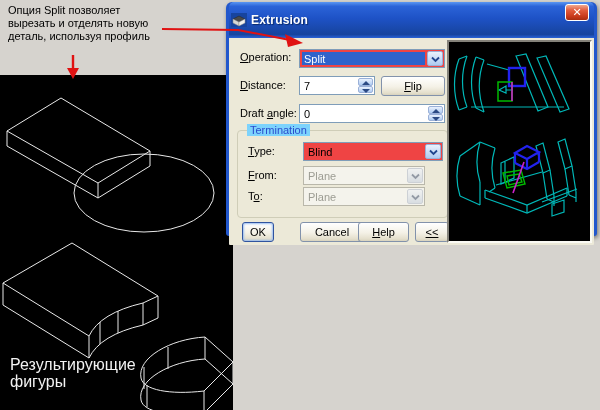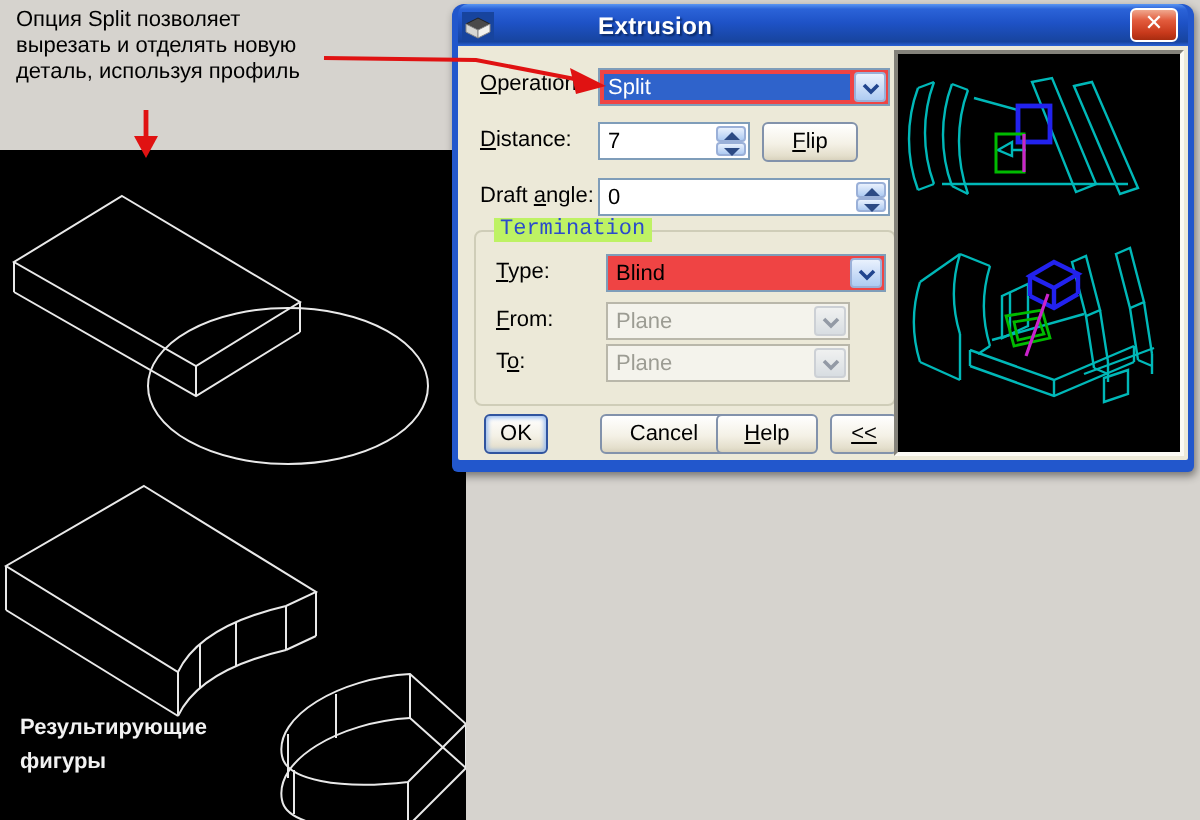--- a/index.html
+++ b/index.html
@@ -16,36 +16,35 @@
   }
   .annot div{white-space:nowrap;}
   
   .canvas{
     position:absolute;left:0;top:75px;width:233px;height:335px;
     background:#000;z-index:5;
   }
   .canvas svg{position:absolute;left:0;top:0;}
   .caption{
     position:absolute;left:10px;top:281px;color:#f2f2f2;
-    font-size:11px;line-height:17px;font-weight:bold;
+    font-size:16px;line-height:17px;
   }
   
   .arrows{position:absolute;left:0;top:0;z-index:30;pointer-events:none;}
   
   .dialog{
     position:absolute;left:226px;top:2px;width:371px;height:234px;z-index:20;
     background:#2257cc;border-radius:6px 6px 3px 3px;
     box-shadow:1px 2px 4px rgba(0,0,0,.45);
     padding:0 3px 3px 3px;box-sizing:border-box;
   }
   .titlebar{
-    height:21px;display:flex;align-items:center;position:relative;
+    height:36px;display:flex;align-items:center;position:relative;
     background:linear-gradient(180deg,#5a96f2 0%,#2b63d8 12%,#1e52c6 45%,#17449e 90%,#2a63d8 100%);
     border-radius:5px 5px 0 0;
-    gap:48px;
   }
   .title-icon{width:16px;height:14px;margin:0 4px 0 2px;flex:0 0 auto;}
   .title-text{
     color:#fff;font-size:12px;font-weight:bold;
     text-shadow:1px 1px 1px #0a2a6a;letter-spacing:.2px;
   }
   .close-btn{
     position:absolute;right:5px;top:2px;width:24px;height:17px;
     border:1px solid #fff;border-radius:3px;box-sizing:border-box;
     background:linear-gradient(180deg,#f0a88e 0%,#e25b3c 35%,#c93a1c 75%,#a82c10 100%);
@@ -89,22 +88,22 @@
   }
   .spin-btn.up{top:0;} .spin-btn.down{bottom:0;}
   .tri-up,.tri-down{position:absolute;left:3px;width:0;height:0;border-left:4px solid transparent;border-right:4px solid transparent;}
   .tri-up{top:2px;border-bottom:4px solid #2c4a84;}
   .tri-down{top:2px;border-top:4px solid #2c4a84;}
   
   .groupbox{
     position:absolute;border:1px solid #cfcdb8;border-radius:4px;box-sizing:border-box;
   }
   .group-label{
-    position:absolute;top:-7px;left:9px;background:#bef264;padding:0 3px;
-    color:#2b4bcc;font-size:11px;font-family:Liberation Mono, monospace;
+    position:absolute;top:-7px;left:9px;background:#7dd3fc;padding:0 3px;
+    color:#2b4bcc;font-size:11px;
   }
   
   .xp-btn{
     position:absolute;height:20px;box-sizing:border-box;
     border:1px solid #8292ab;border-radius:3px;
     background:linear-gradient(180deg,#ffffff 0%,#f4f1e6 55%,#e4dfcc 88%,#d8d2bd 100%);
     font-family:inherit;font-size:11px;color:#000;text-align:center;line-height:17px;
     padding:0;cursor:default;
   }
   .xp-btn.default{
@@ -194,21 +193,21 @@
       <input value="7" style="">
       <div class="spin-btns">
         <div class="spin-btn up">
             <div class="tri-up"></div>
           </div>
         <div class="spin-btn down">
             <div class="tri-down"></div>
           </div>
       </div>
     </div>
-    <button class="xp-btn" style="left:152px;top:38px;width:48px;"><span></span><span class="u">F</span><span>lip</span></button>
+    <button class="xp-btn" style="left:152px;top:38px;width:64px;"><span></span><span class="u">F</span><span>lip</span></button>
 
     <span class="lbl" style="left:11px;top:69px;"><span>Draft </span><span class="u">a</span><span>ngle:</span></span>
     <div class="spin" style="left:70px;top:66px;width:146px;">
       <input value="0" style="">
       <div class="spin-btns">
         <div class="spin-btn up">
             <div class="tri-up"></div>
           </div>
         <div class="spin-btn down">
             <div class="tri-down"></div>

